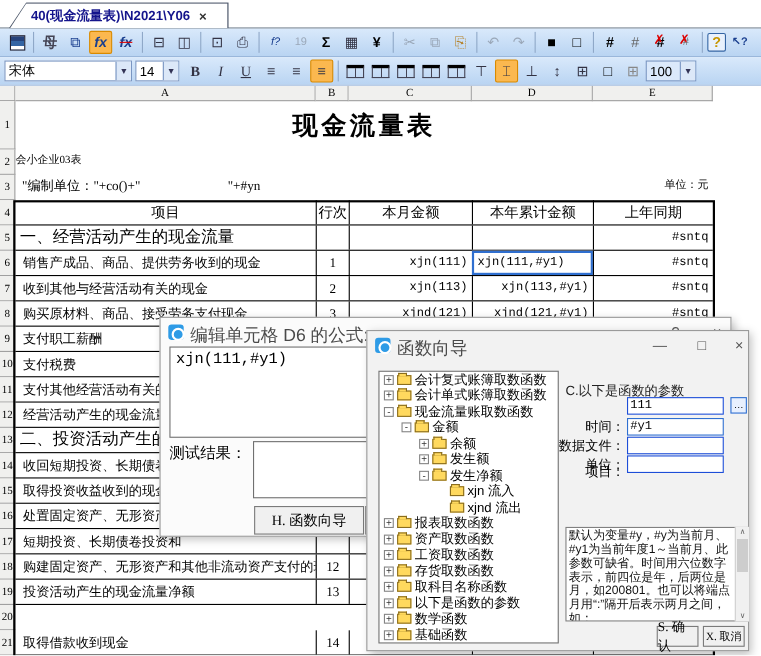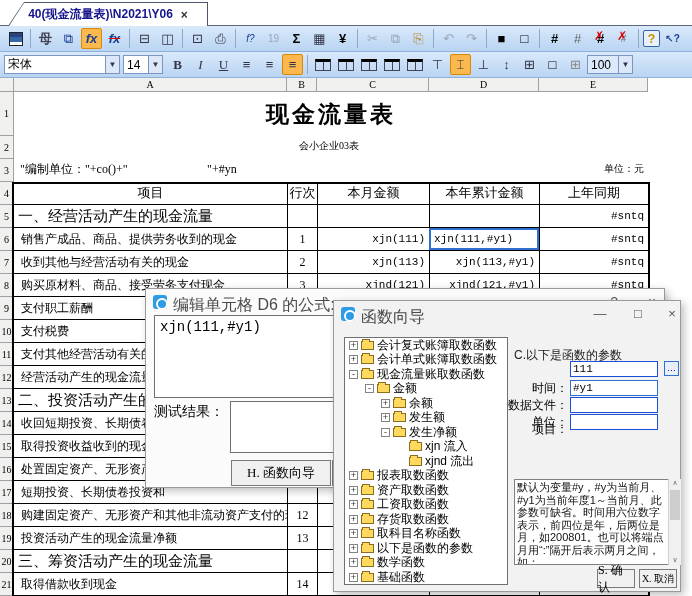--- a/index.html
+++ b/index.html
@@ -30,21 +30,21 @@
 .combo{height:19px;background:#fff;border:1px solid #7a96c2;display:flex;align-items:center;font-size:12px;padding-left:3px;margin-right:3px}
 .combo .val{flex:1}
 .dd{width:14px;height:17px;background:#dce8f8;border-left:1px solid #7a96c2;color:#335;font-size:8px;display:flex;align-items:center;justify-content:center}
 .mi{width:16px;height:12px;border:1px solid #445;border-top:3px solid #000;background:linear-gradient(90deg,transparent 7px,#445 7px 8px,transparent 8px)}
 
 .sheet{position:absolute;left:0;top:78px;width:692px;height:518px;background:#fff;overflow:hidden;font-family:"Liberation Serif","DejaVu Serif",serif}
 .corner{position:absolute;left:0;top:0;width:14px;height:14px;background:#f0f0ee;border-right:1px solid #a0a0a0;border-bottom:1px solid #a0a0a0}
 .ch{position:absolute;top:0;height:14px;background:#f0f0ee;border-right:1px solid #a0a0a0;border-bottom:1px solid #a0a0a0;font-size:10px;text-align:center;line-height:13px}
 .rh{position:absolute;left:0;width:14px;background:#f0f0ee;border-right:1px solid #a0a0a0;border-bottom:1px solid #a0a0a0;font-size:10px;display:flex;align-items:center;justify-content:center}
 .titleRow{position:absolute;left:14px;top:14px;width:634px;height:44px;display:flex;align-items:center;justify-content:center;font-size:23px;font-weight:bold;letter-spacing:3px}
-.codeRow{position:absolute;left:14px;top:58px;width:634px;height:23px;font-size:10px;text-align:center;line-height:20px;padding-right:4px}
+.codeRow{position:absolute;left:14px;top:58px;width:634px;height:23px;font-size:10px;text-align:left;line-height:20px;padding-right:4px}
 .prepRow{position:absolute;left:14px;top:81px;width:634px;height:23px;font-size:12px;line-height:20px}
 .prepL{position:absolute;left:6px}
 .prepR{position:absolute;left:193px}
 .unitR{position:absolute;right:4px;font-size:10px}
 .tframe{position:absolute;left:12px;top:104px;width:638px;height:430px;border:2px solid #000;pointer-events:none}
 .trow{position:absolute;left:14px;width:634px;height:23px;border-bottom:1px solid #000}
 .c{position:absolute;top:0;bottom:0;overflow:hidden;white-space:nowrap;font-size:12px;line-height:22px}
 .ca{left:0;width:273px;padding-left:7px}
 .cb{left:273px;width:30px;border-left:1px solid #000;text-align:center}
 .cc{left:303px;width:112px;border-left:1px solid #000}
@@ -331,27 +331,20 @@
         <div class="c cd num"></div>
         <div class="c ce num"></div>
       </div>
     <div class="trow" style="top:449px">
         <div class="c ca">投资活动产生的现金流量净额</div>
         <div class="c cb">13</div>
         <div class="c cc num"></div>
         <div class="c cd num"></div>
         <div class="c ce num"></div>
       </div>
-    <div class="trow sec" style="top:472px">
-        <div class="c ca">三、筹资活动产生的现金流量</div>
-        <div class="c cb"></div>
-        <div class="c cc num"></div>
-        <div class="c cd num"></div>
-        <div class="c ce num"></div>
-      </div>
     <div class="trow" style="top:495px">
         <div class="c ca">取得借款收到现金</div>
         <div class="c cb">14</div>
         <div class="c cc num"></div>
         <div class="c cd num"></div>
         <div class="c ce num"></div>
       </div>
 
     <div class="tframe"></div>
   </div>

